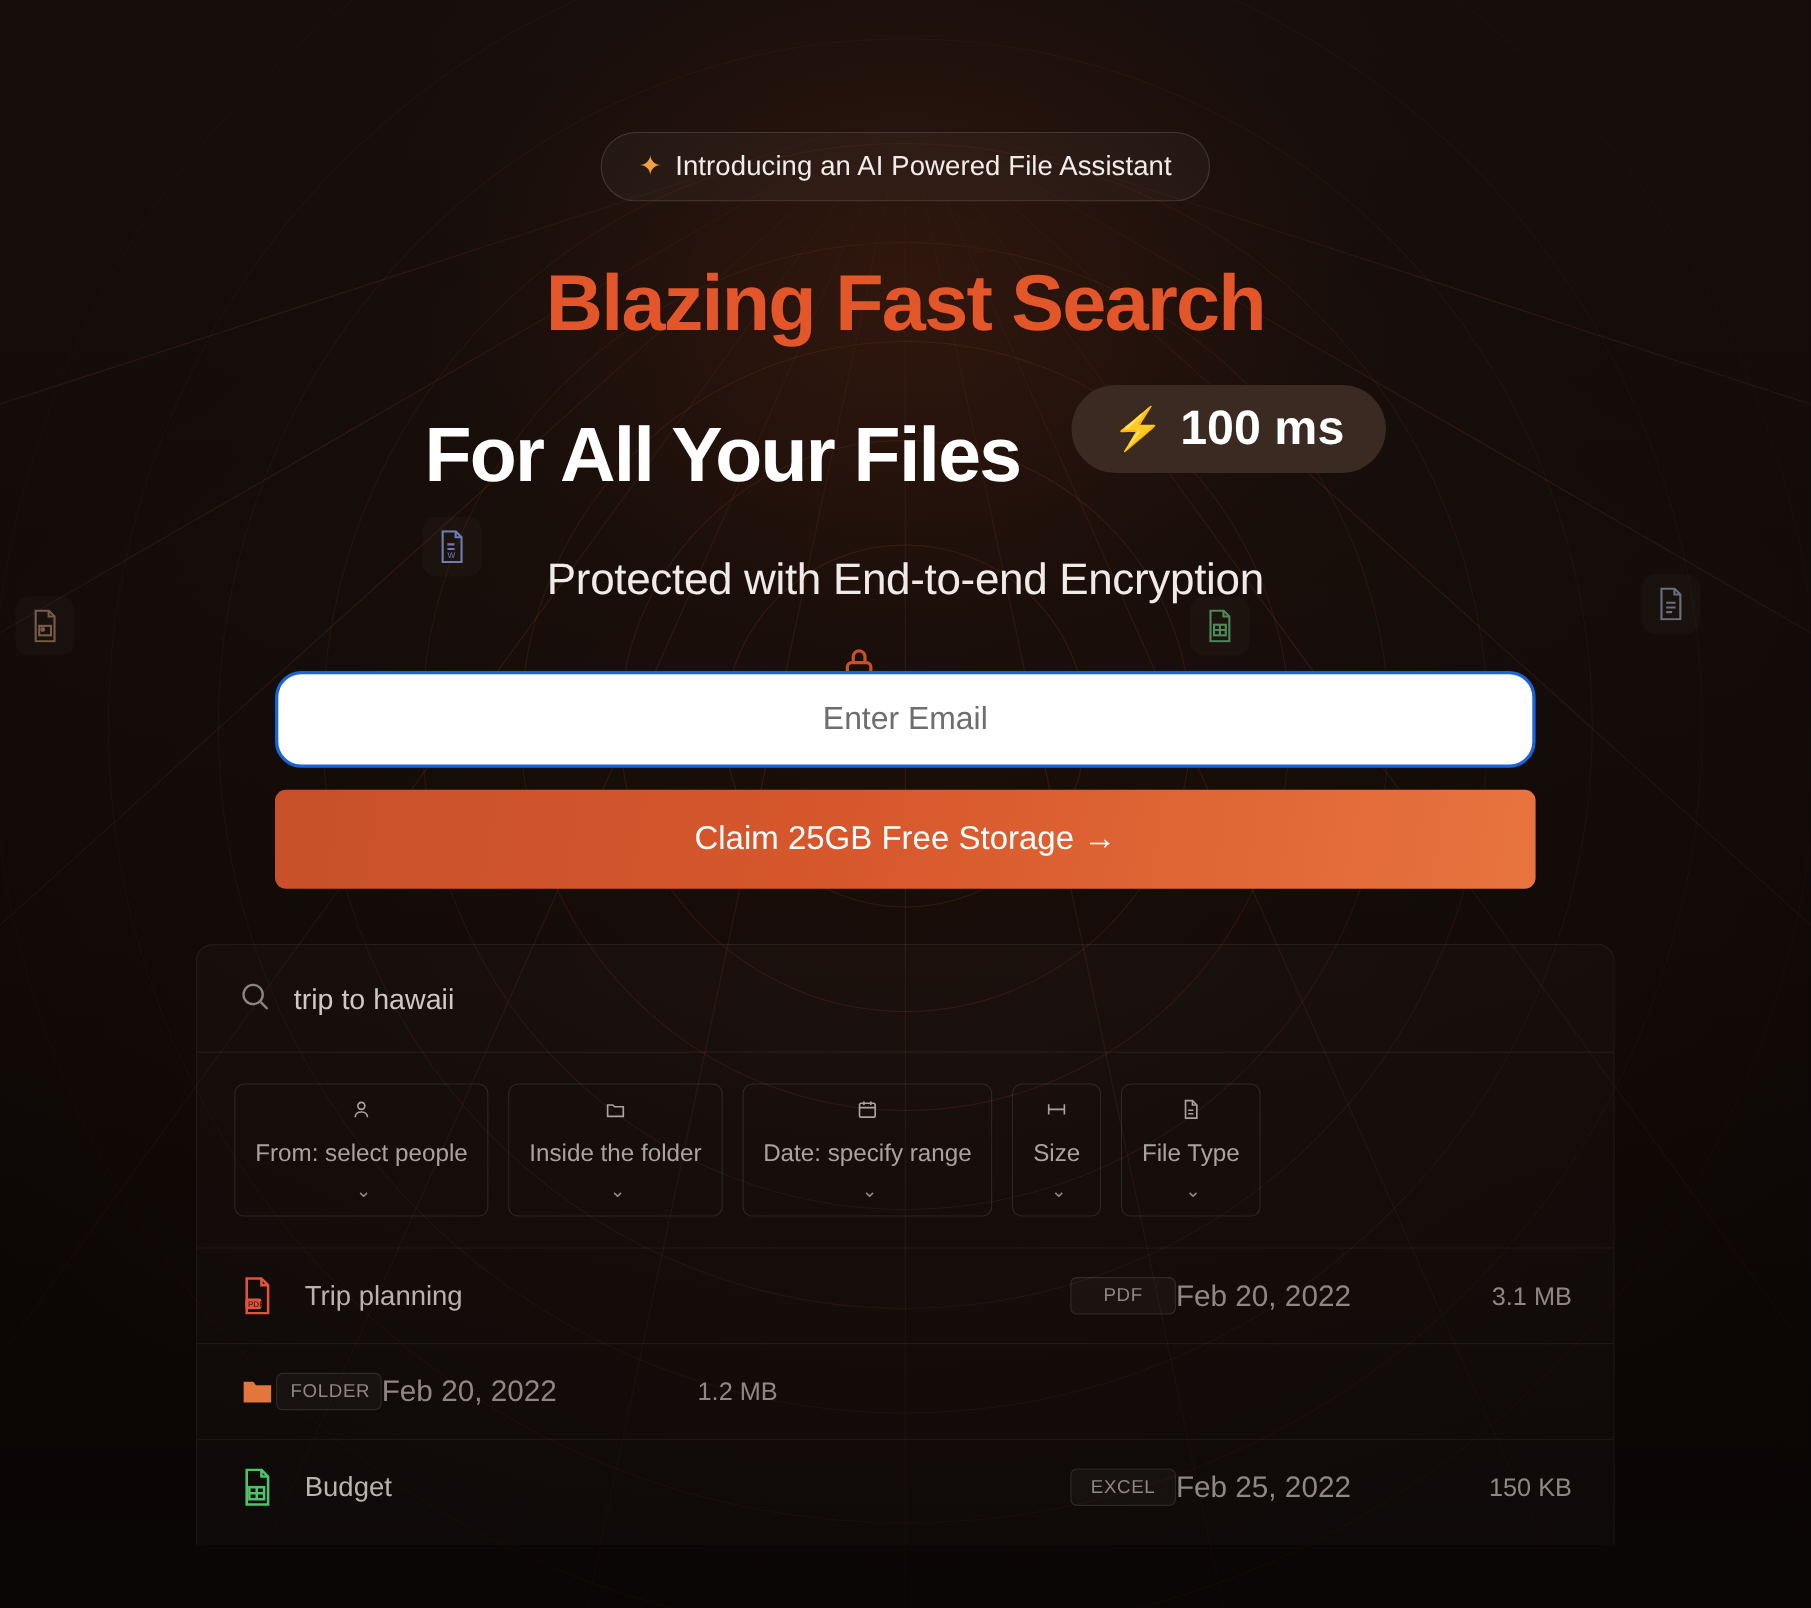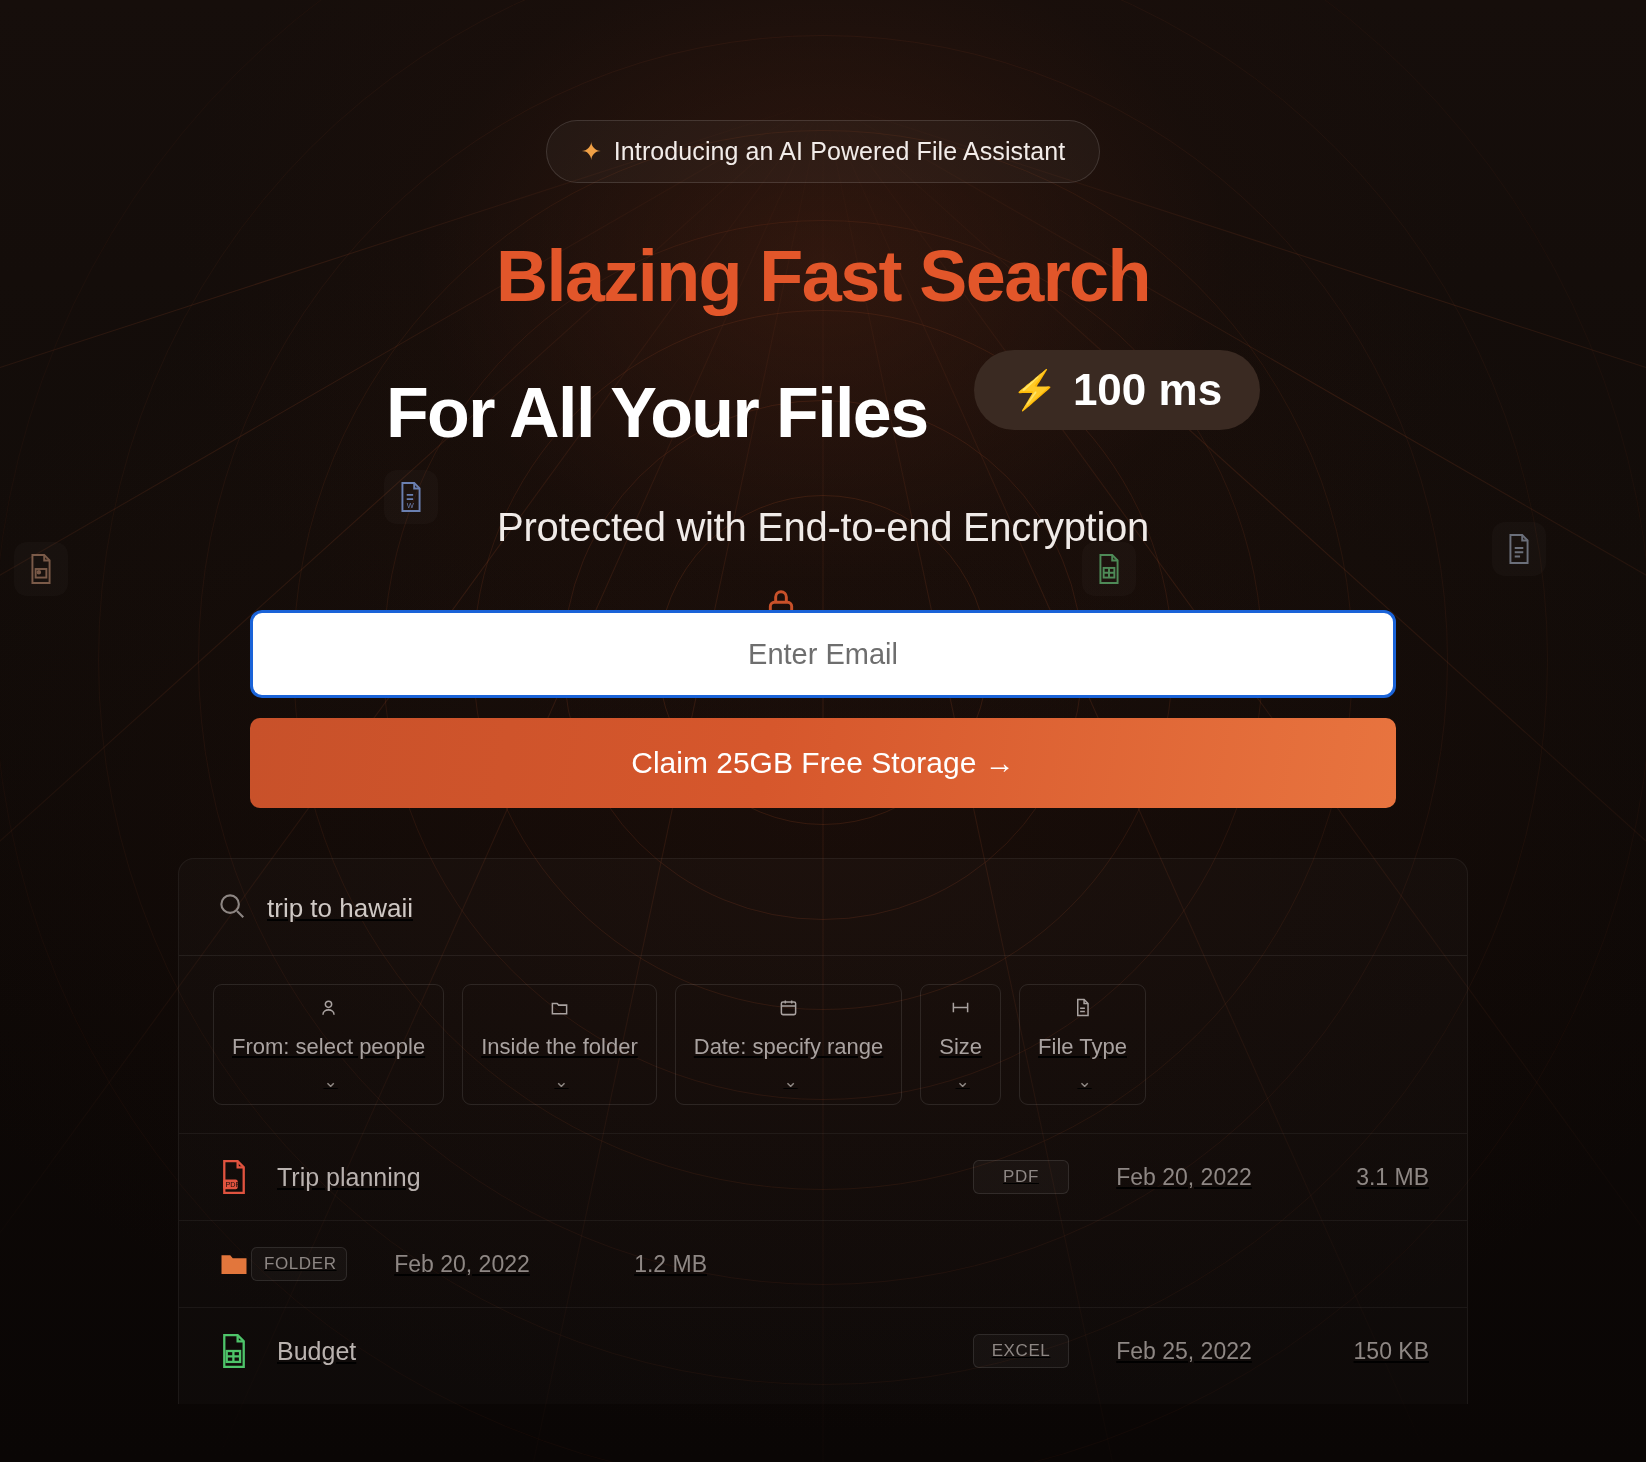--- a/index.html
+++ b/index.html
@@ -69,21 +69,21 @@
   .sub {
     margin-top: 52px;
     font-size: 40px; color: #f0ebe8; font-weight: 400; letter-spacing: -.3px;
   }
   
   .formwrap { position: relative; z-index: 6; width: 1146px; margin: 60px auto 0; }
   .emailfield {
     width: 100%; height: 88px;
     background: #ffffff;
     border: 3px solid #1a63d8;
-    border-radius: 12px;
+    border-radius: 24px;
     font-size: 29px; color: #6c6c6c;
     text-align: center;
     outline: none;
     font-family: "Liberation Sans", sans-serif;
   }
   .emailfield::placeholder { color: #6e6e6e; opacity: 1; }
   .cta {
     margin-top: 20px; width: 100%; height: 90px;
     border: none; border-radius: 10px;
     background: linear-gradient(100deg, #c8512a 0%, #d6572c 45%, #e8743f 100%);
@@ -93,21 +93,20 @@
   }
   
   .panel {
     position: relative; z-index: 6;
     width: 1290px; margin: 50px auto 0;
     background: rgba(255,255,255,0.018);
     border: 1px solid rgba(255,255,255,0.055);
     border-radius: 16px 16px 0 0;
     border-bottom: none;
     overflow: hidden;
-    text-decoration: underline;
   }
   .qrow { display: flex; align-items: center; gap: 20px; padding: 32px 38px 30px; }
   .qtext { font-size: 26px; color: #cfc8c4; }
   .divider { height: 1px; background: rgba(255,255,255,0.07); }
   .chips { display: flex; gap: 18px; padding: 28px 34px; flex-wrap: nowrap; }
   .chip {
     display: inline-flex; align-items: center; gap: 11px;
     padding: 12px 18px;
     border: 1px solid rgba(255,255,255,0.10);
     border-radius: 9px;
@@ -123,21 +122,21 @@
   .frow:first-child { border-top: 1px solid rgba(255,255,255,0.055); }
   .ficon { width: 34px; display: flex; justify-content: center; }
   .fname { margin-left: 26px; font-size: 25px; color: #b9b2af; flex: 1; }
   .ftype {
     font-size: 17px; color: #8e8784; letter-spacing: .6px;
     border: 1px solid rgba(255,255,255,0.10);
     border-radius: 6px; padding: 6px 12px;
     background: rgba(255,255,255,0.03);
     width: 96px; text-align: center;
   }
-  .fdate { width: 230px; text-align: center; font-size: 23px; color: #8e8784; }
+  .fdate { width: 230px; text-align: left; font-size: 27px; color: #8e8784; }
   .fsize { width: 130px; text-align: right; font-size: 23px; color: #8e8784; }
 </style>
 </head>
 <body>
 
 <div id="stage">
 
   <div class="rings" id="rings">
       <div class="ring" style="width: 330px; height: 330px; top: 495px; opacity: 0.85;"></div>
       <div class="ring" style="width: 520px; height: 520px; top: 400px; opacity: 0.77;"></div>

